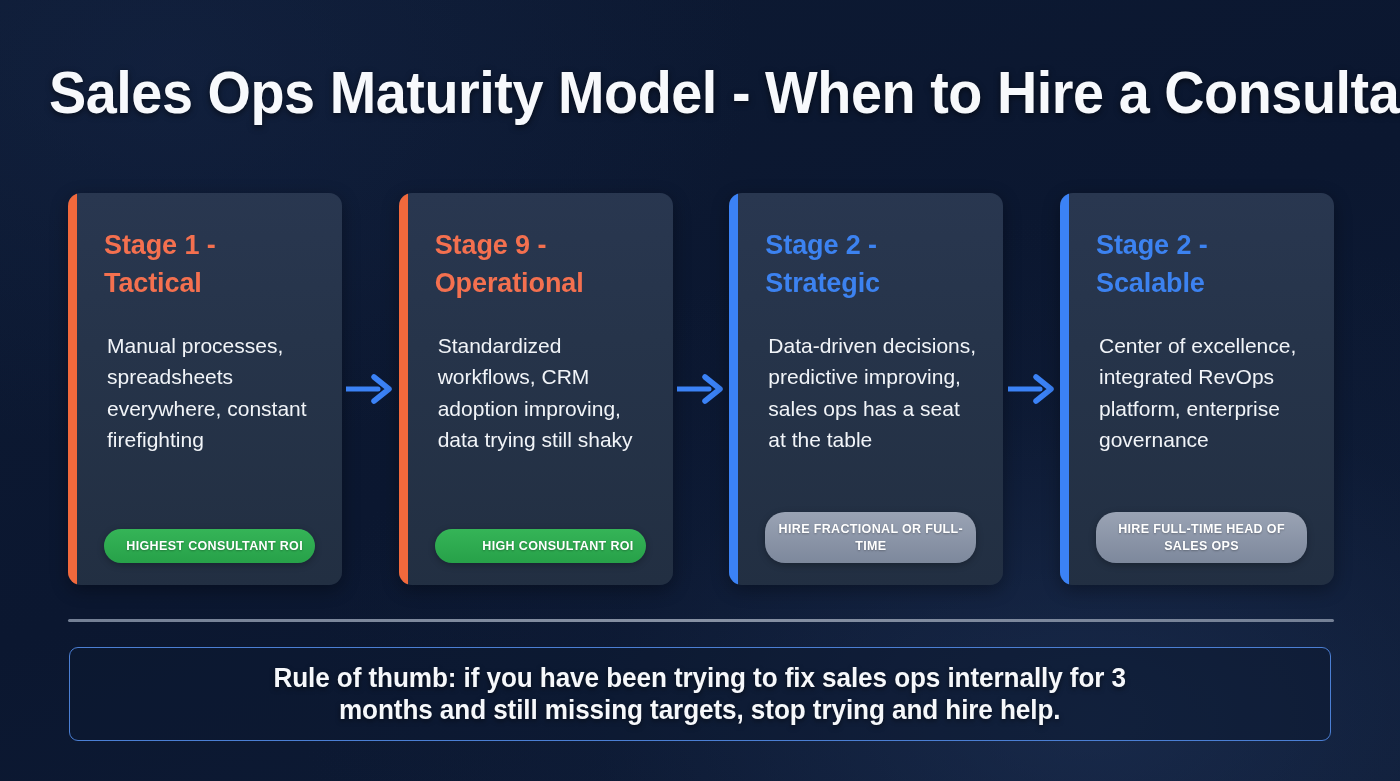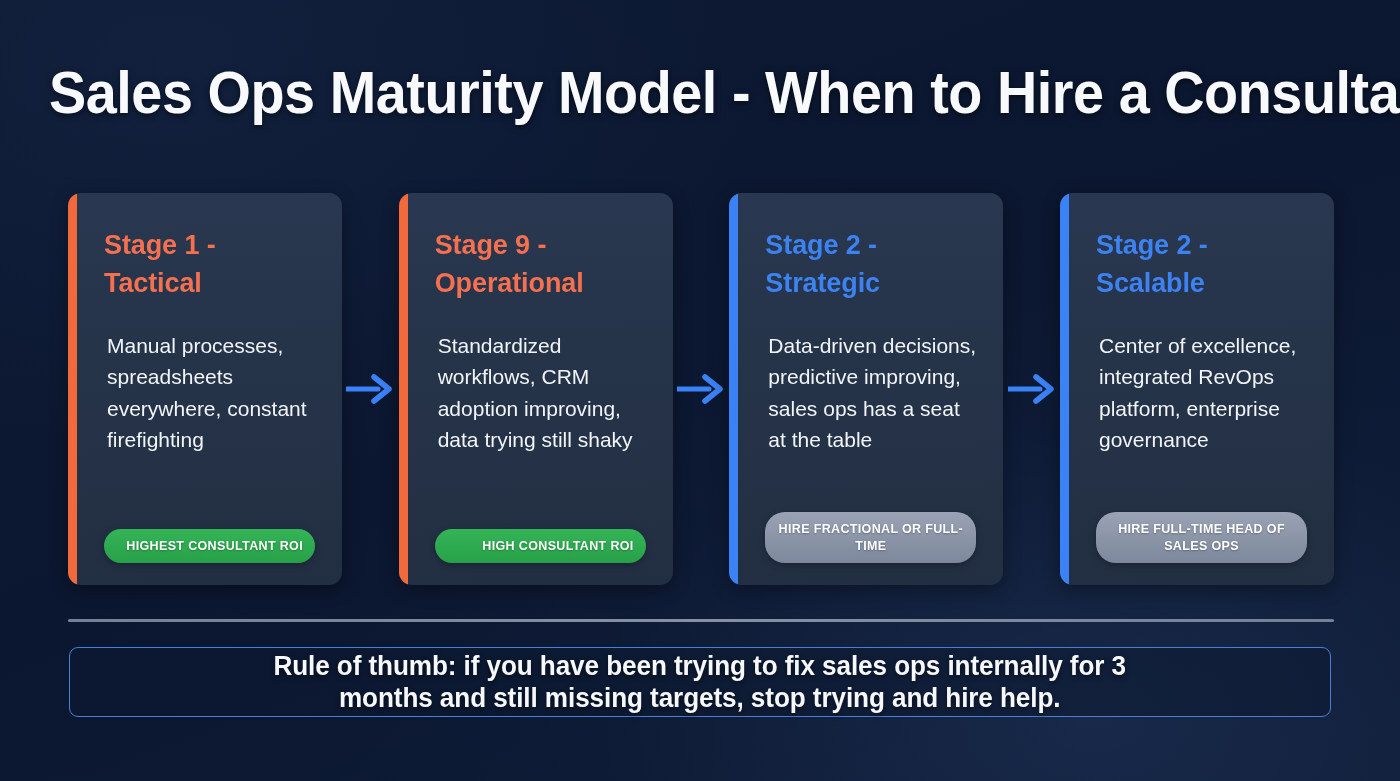--- a/index.html
+++ b/index.html
@@ -144,21 +144,21 @@
     background: linear-gradient(90deg, #79859a 0%, #8d97a9 50%, #79859a 100%);
     opacity: 0.95;
   }
 
   
   .callout {
     position: absolute;
     left: 69px;
     top: 647px;
     width: 1262px;
-    height: 70px;
+    height: 94px;
     box-sizing: border-box;
     border: 1.6px solid #4b7fd4;
     border-radius: 9px;
     background: rgba(13,26,50,0.55);
     display: flex;
     align-items: center;
     justify-content: center;
   }
   .callout-text {
     font-family: "Liberation Sans Narrow", "Liberation Sans", sans-serif;

